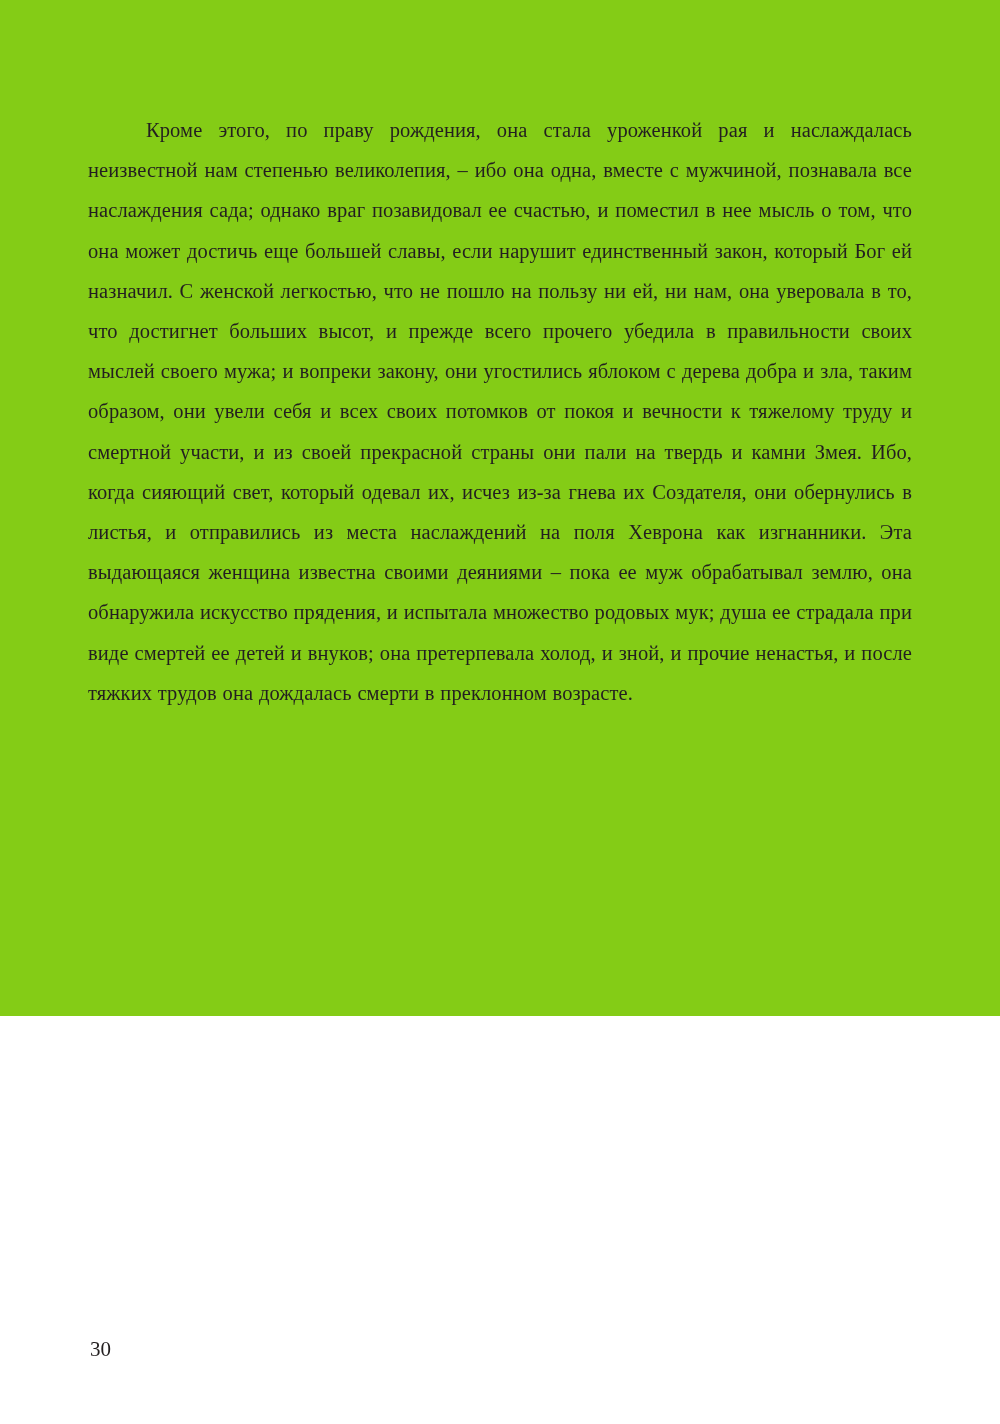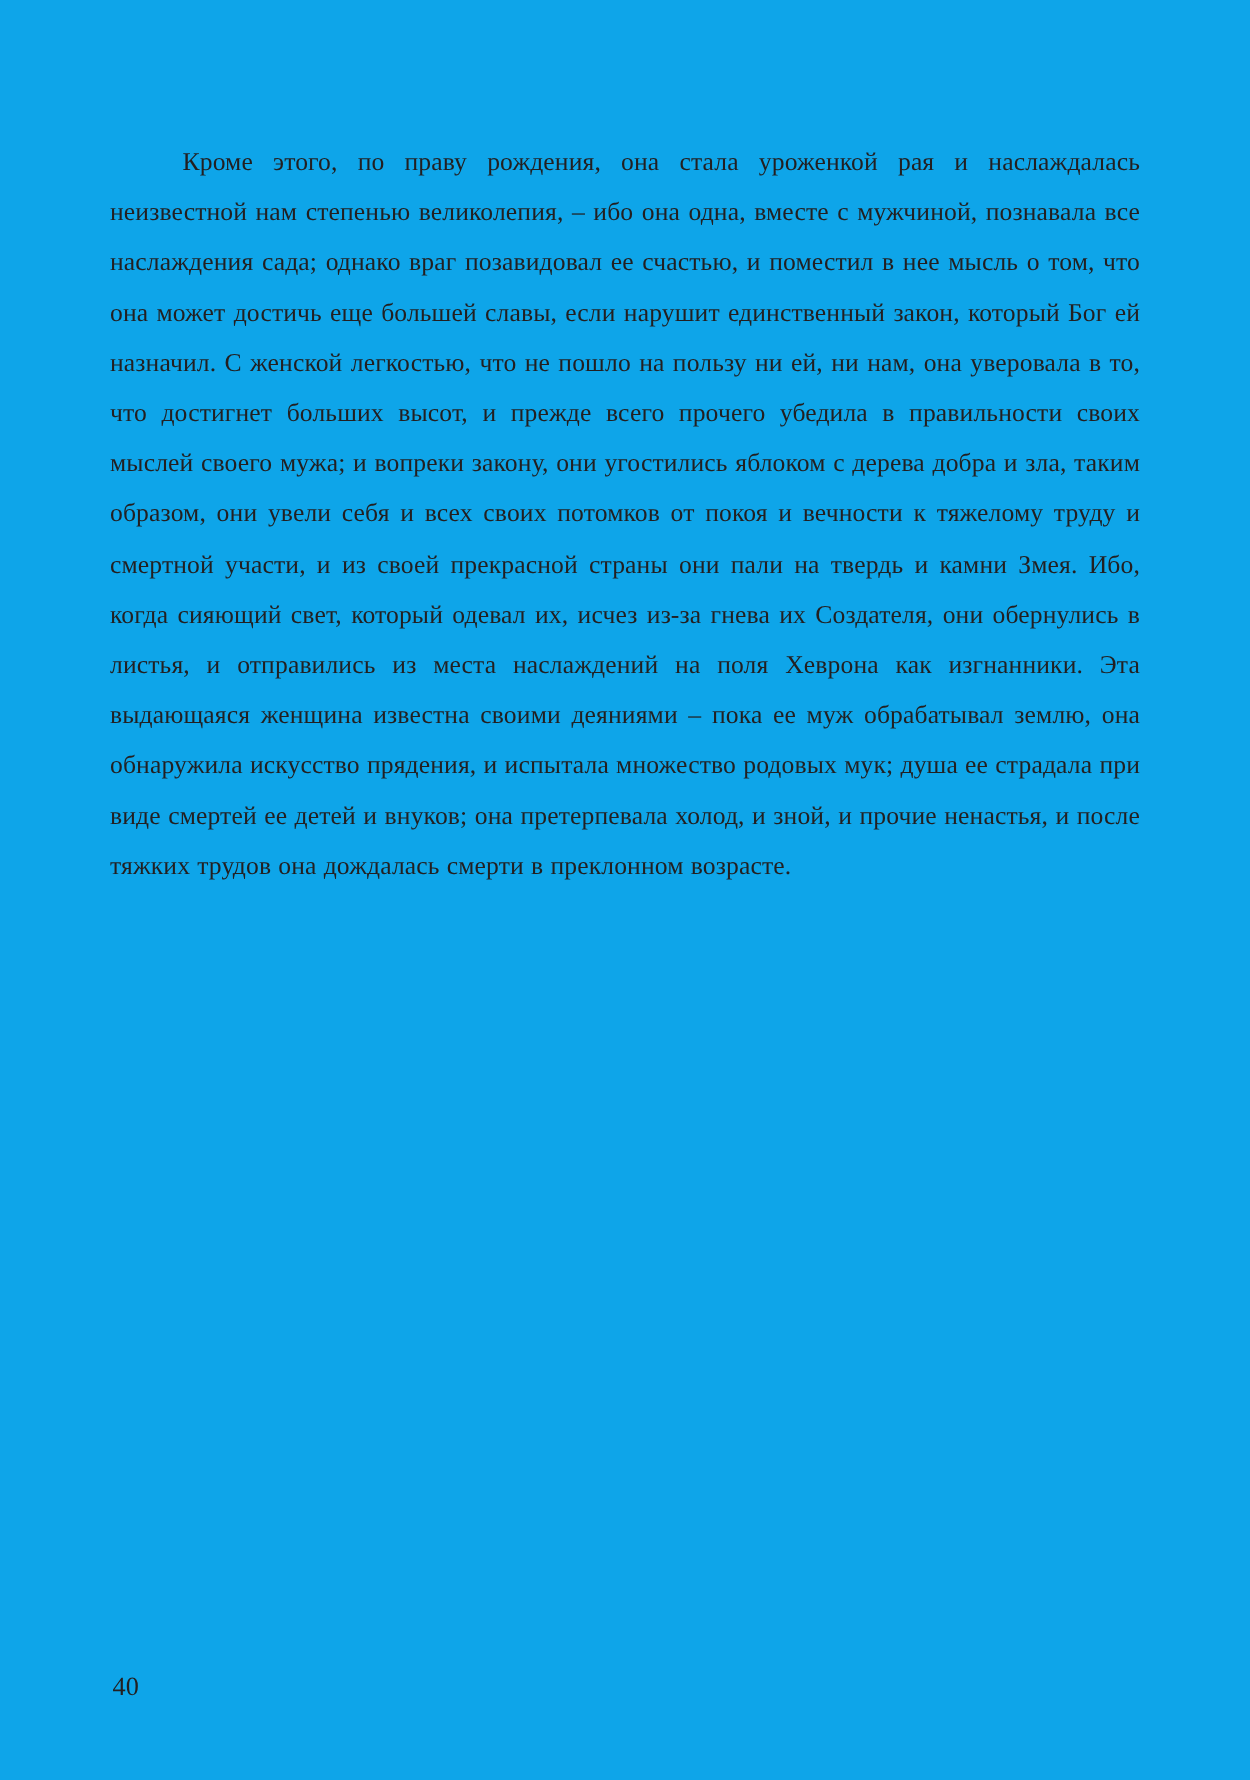--- a/index.html
+++ b/index.html
@@ -13,22 +13,22 @@
     font-family: "Liberation Serif", serif;
     color: #1c1c1c;
     position: relative;
     overflow: hidden;
   }
   .page {
     position: absolute;
     left: 0;
     top: 0;
     width: 1000px;
-    height: 1424px;
-    background: #0ea5e9;
+    height: 1016px;
+    background: #84cc16;
   }
   .text-column {
     position: absolute;
     left: 88px;
     top: 110px;
     width: 824px;
   }
   .body-paragraph {
     margin: 0;
     font-size: 20.5px;
@@ -53,15 +53,15 @@
 </style>
 </head>
 <body>
 
 <div class="page">
 
   <div class="text-column">
     <p class="body-paragraph">Кроме этого, по праву рождения, она стала уроженкой рая и наслаждалась неизвестной нам степенью великолепия, – ибо она одна, вместе с мужчиной, познавала все наслаждения сада; однако враг позавидовал ее счастью, и поместил в нее мысль о том, что она может достичь еще большей славы, если нарушит единственный закон, который Бог ей назначил. С женской легкостью, что не пошло на пользу ни ей, ни нам, она уверовала в то, что достигнет больших высот, и прежде всего прочего убедила в правильности своих мыслей своего мужа; и вопреки закону, они угостились яблоком с дерева добра и зла, таким образом, они увели себя и всех своих потомков от покоя и вечности к тяжелому труду и смертной участи, и из своей прекрасной страны они пали на твердь и камни Змея. Ибо, когда сияющий свет, который одевал их, исчез из-за гнева их Создателя, они обернулись в листья, и отправились из места наслаждений на поля Хеврона как изгнанники. Эта выдающаяся женщина известна своими деяниями – пока ее муж обрабатывал землю, она обнаружила искусство прядения, и испытала множество родовых мук; душа ее страдала при виде смертей ее детей и внуков; она претерпевала холод, и зной, и прочие ненастья, и после тяжких трудов она дождалась смерти в преклонном возрасте.</p>
   </div>
 
-  <div class="page-number">40</div>
+  <div class="page-number">30</div>
 
 </div>
 
 </body></html>

